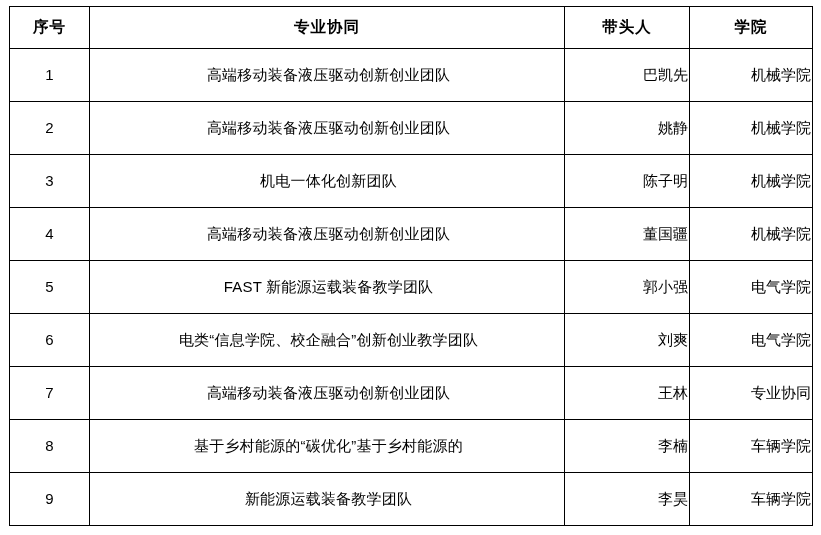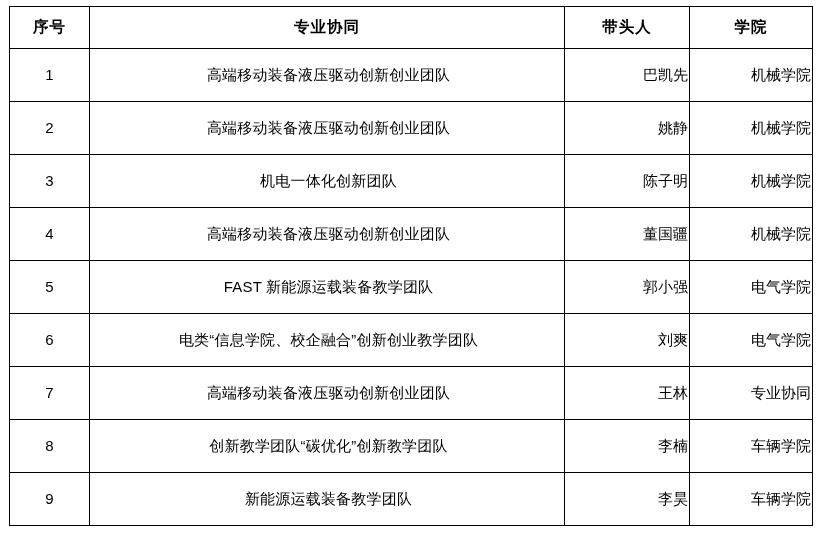--- a/index.html
+++ b/index.html
@@ -123,21 +123,21 @@
         <td class="cell-dept">电气学院</td>
       </tr>
       <tr>
         <td class="cell-index">7</td>
         <td class="cell-name">高端移动装备液压驱动创新创业团队</td>
         <td class="cell-lead">王林</td>
         <td class="cell-dept">专业协同</td>
       </tr>
       <tr>
         <td class="cell-index">8</td>
-        <td class="cell-name">创新教学团队“碳优化”创新教学团队</td>
+        <td class="cell-name">基于乡村能源的“碳优化”基于乡村能源的</td>
         <td class="cell-lead">李楠</td>
         <td class="cell-dept">车辆学院</td>
       </tr>
       <tr>
         <td class="cell-index">9</td>
         <td class="cell-name">新能源运载装备教学团队</td>
         <td class="cell-lead">李昊</td>
         <td class="cell-dept">车辆学院</td>
       </tr>
     </tbody>

